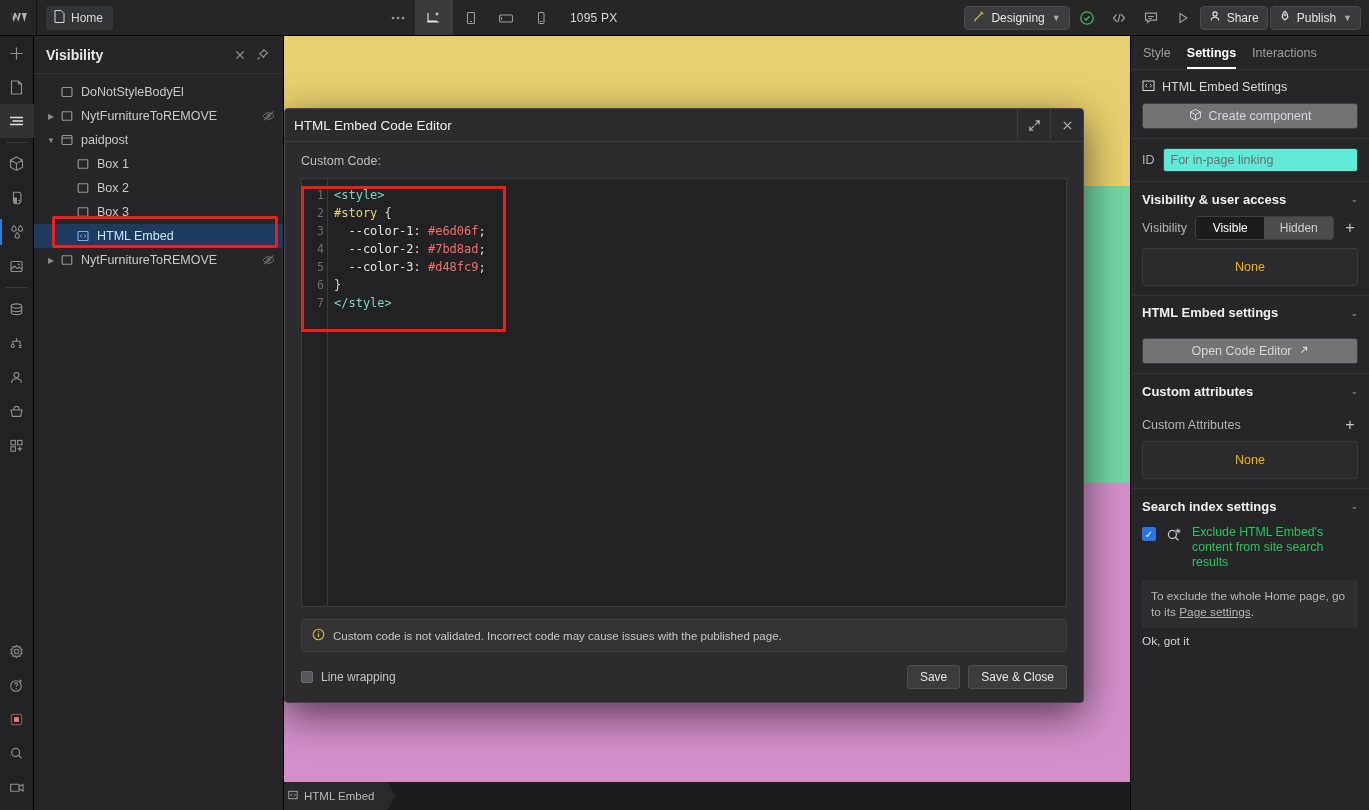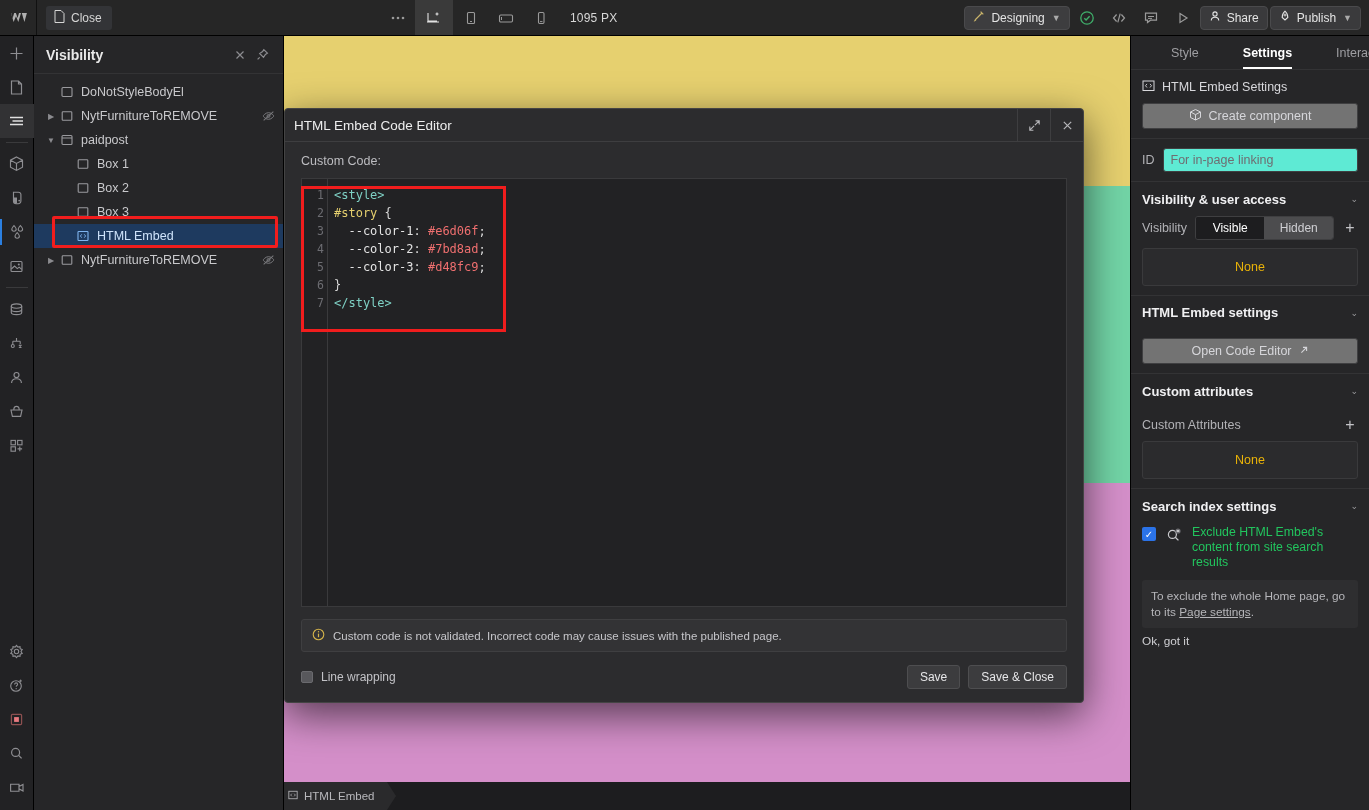--- a/index.html
+++ b/index.html
@@ -236,21 +236,21 @@
     z-index: 45;
     overflow: hidden;
   }
   .rp-tabs {
     height: 34px; display: flex; align-items: center; gap: 16px;
     padding: 0 12px;
     border-bottom: 1px solid #333335;
   }
   .rp-tab {
     color: #9e9ea2; font-size: 12.5px; height: 33px;
-    display: flex; align-items: center; position: relative; margin-left: 28px;
+    display: flex; align-items: center; position: relative;
   }
   .rp-tab.active { color: #fff; font-weight: bold; }
   .rp-tab.active::after {
     content: ""; position: absolute; left: 0; right: 0; bottom: 0; height: 2px; background: #fff;
   }
   .rp-sec { padding: 9px 11px; border-bottom: 1px solid #333335; }
   .rp-embed-head {
     display: flex; align-items: center; gap: 7px;
     color: #d8d8dc; font-size: 12.5px; margin-bottom: 8px;
   }
@@ -314,21 +314,21 @@
           <path fill="currentColor" d="M2 1 L4.6 10 L7 4.2 L9.3 10 L12 1 L10 1 L8.6 6 L6.9 1 L5.2 1 L3.6 6.2 L2.3 1 Z M12.8 1 L15.4 10 L17.9 1 Z"></path>
         </svg>
     </div>
     <div class="tb-divider"></div>
     <div class="page-tab">
       <span>
         <svg width="11" height="13" viewBox="0 0 11 13">
             <path fill="none" stroke="currentColor" stroke-width="1" d="M1 .5h6L10 3.5v9H1z"></path>
           </svg>
       </span>
-      <span>Close</span>
+      <span>Home</span>
     </div>
 
     <div class="tb-center">
       <div class="tb-ico">
         <svg width="14" height="4" viewBox="0 0 14 4">
             <circle cx="2" cy="2" r="1.3" fill="currentColor"></circle>
             <circle cx="7" cy="2" r="1.3" fill="currentColor"></circle>
             <circle cx="12" cy="2" r="1.3" fill="currentColor"></circle>
           </svg>
       </div>

